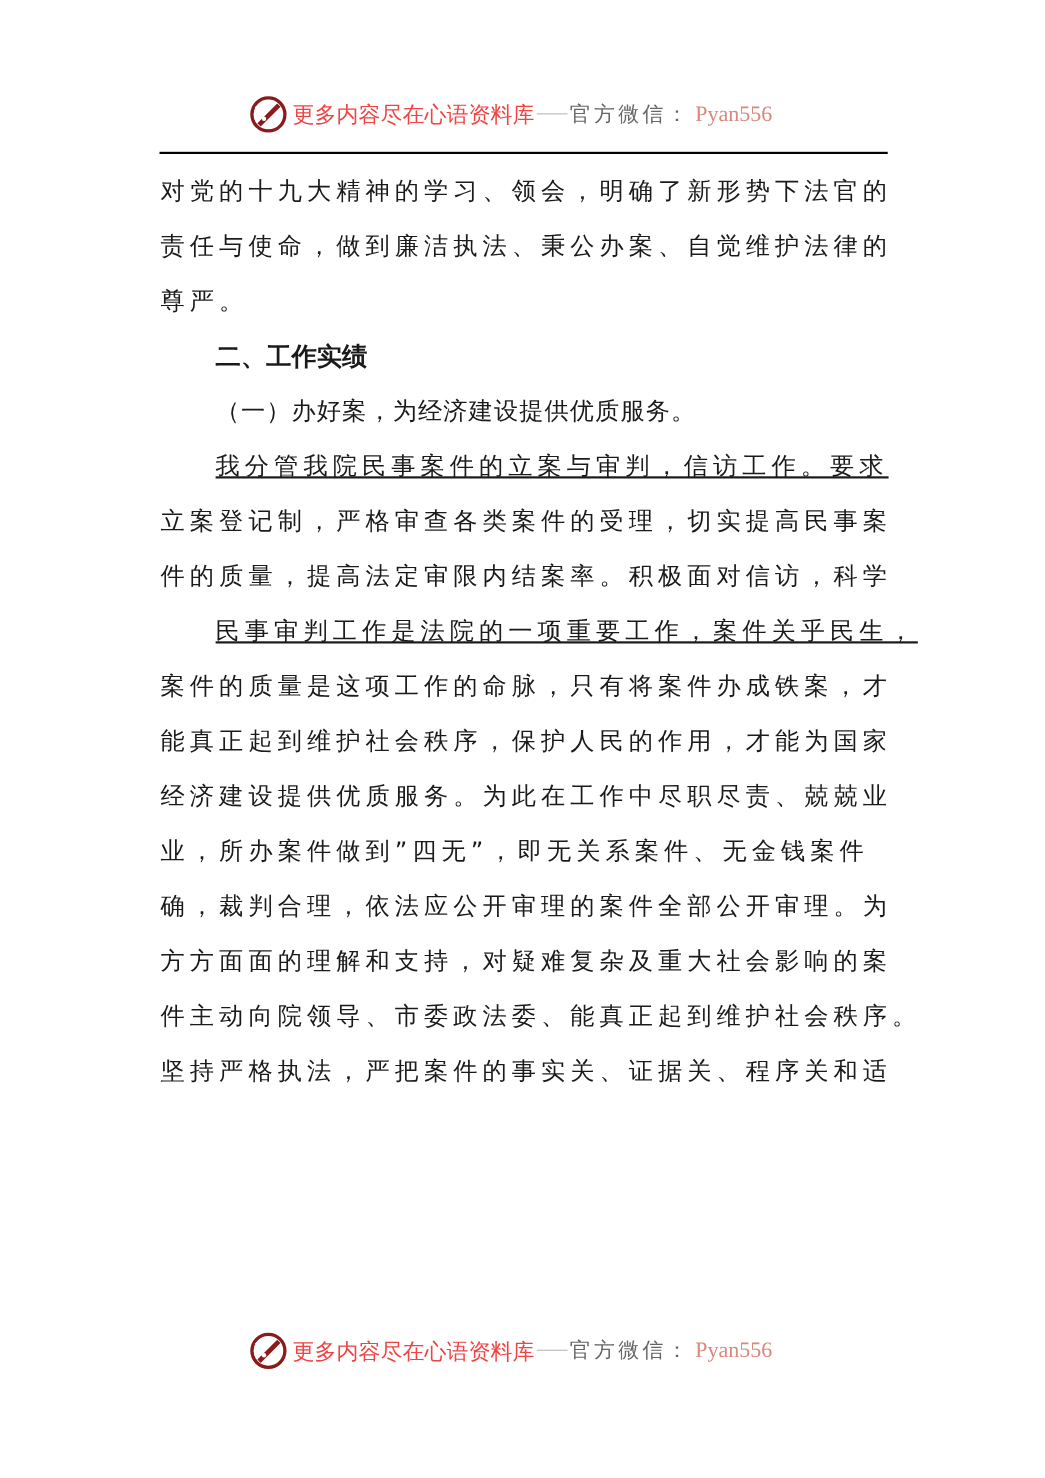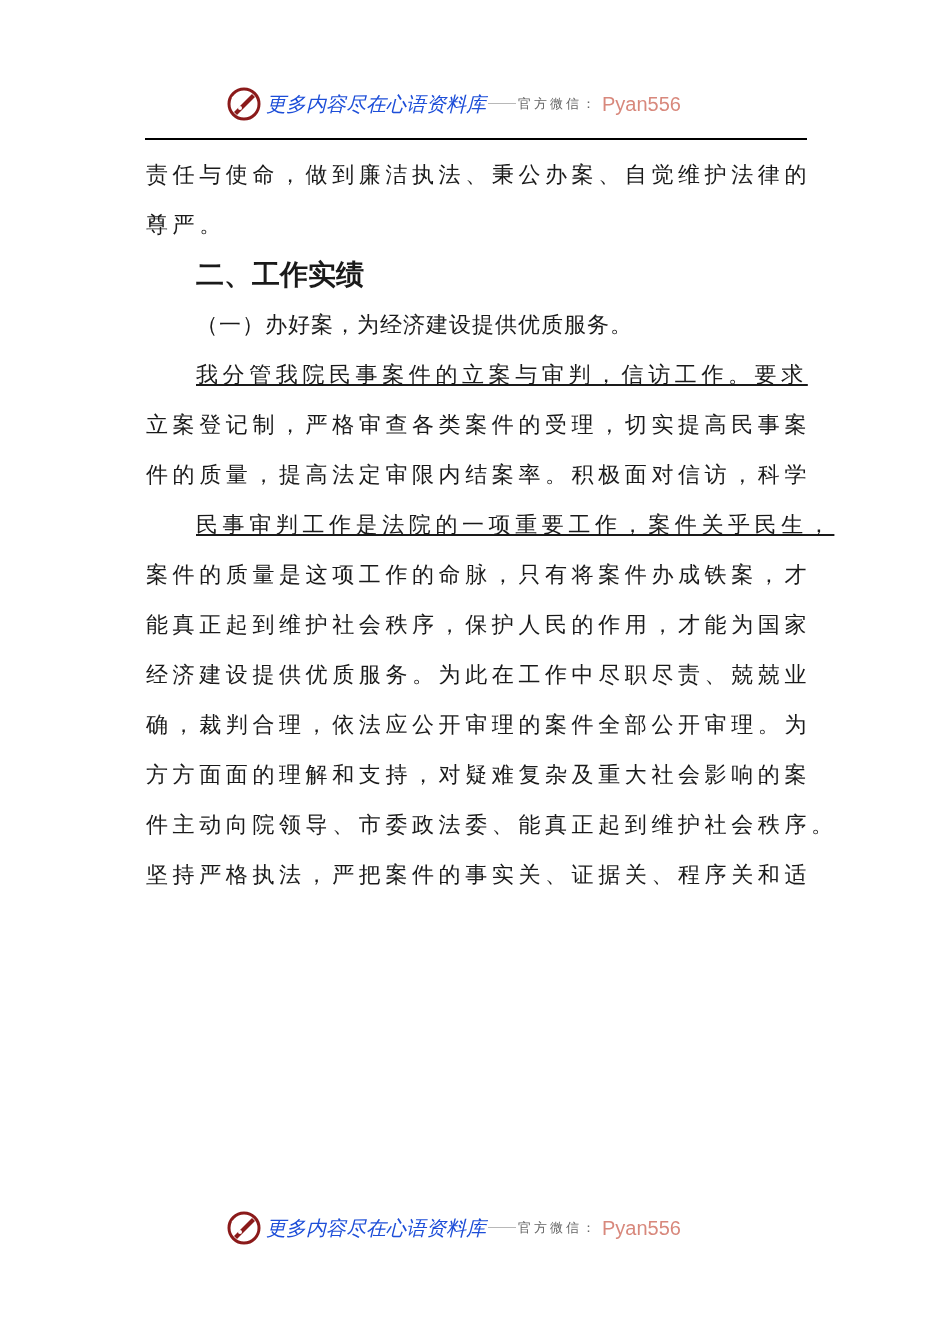--- a/index.html
+++ b/index.html
@@ -27,42 +27,41 @@
     .watermark.bottom { top: 1208px; }
     .logo {
       width: 36px;
       height: 36px;
       margin-right: 4px;
       display: inline-block;
     }
     .wm-main {
       font-family: "DejaVu Serif", serif;
       font-size: 20px;
-      color: #1d4ed8;
+      color: #ef4444;
       letter-spacing: 0px;
-      font-style: italic;
     }
     .wm-dash {
       display: inline-block;
       width: 28px;
       height: 1px;
       background: #b8b8b8;
       margin: 0 2px;
       vertical-align: middle;
       position: relative;
       top: -1px;
     }
     .wm-official {
       font-family: "DejaVu Serif", serif;
-      font-size: 13px;
+      font-size: 19px;
       color: #666666;
       letter-spacing: 3px;
     }
     .wm-id {
-      font-family: Liberation Sans, sans-serif;
+      font-family: Liberation Serif, serif;
       font-size: 20px;
       color: #d8887c;
       margin-left: 4px;
     }
     .rule {
       position: absolute;
       left: 145px;
       top: 138px;
       width: 662px;
       height: 2px;
@@ -81,21 +80,21 @@
       height: 50px;
       white-space: nowrap;
       letter-spacing: 4.6px;
       color: #1a1a1a;
     }
     .line.indent { padding-left: 50px; text-decoration: underline; }
     .line.heading {
       font-weight: bold;
       letter-spacing: 0px;
       padding-left: 50px;
-      font-size: 28px;
+      font-size: 23px;
     }
     .line.subheading {
       padding-left: 50px;
       letter-spacing: 1px;
     }
   </style>
 </head>
 <body>
 
 <div class="watermark top">
@@ -107,34 +106,36 @@
   </svg>
   <span class="wm-main">更多内容尽在心语资料库</span>
   <span class="wm-dash"></span>
   <span class="wm-official">官方微信：</span>
   <span class="wm-id">Pyan556</span>
 </div>
 
 <div class="rule"></div>
 
 <div class="content">
+  <div class="line">对党的十九大精神的学习、领会，明确了新形势下法官的</div>
   <div class="line">责任与使命，做到廉洁执法、秉公办案、自觉维护法律的</div>
   <div class="line">尊严。</div>
 
   <div class="line heading">二、工作实绩</div>
   <div class="line subheading">（一）办好案，为经济建设提供优质服务。</div>
 
   <div class="line indent">我分管我院民事案件的立案与审判，信访工作。要求</div>
   <div class="line">立案登记制，严格审查各类案件的受理，切实提高民事案</div>
   <div class="line">件的质量，提高法定审限内结案率。积极面对信访，科学</div>
 
   <div class="line indent">民事审判工作是法院的一项重要工作，案件关乎民生，</div>
   <div class="line">案件的质量是这项工作的命脉，只有将案件办成铁案，才</div>
   <div class="line">能真正起到维护社会秩序，保护人民的作用，才能为国家</div>
   <div class="line">经济建设提供优质服务。为此在工作中尽职尽责、兢兢业</div>
+  <div class="line">业，所办案件做到”四无”，即无关系案件、无金钱案件</div>
   <div class="line">确，裁判合理，依法应公开审理的案件全部公开审理。为</div>
   <div class="line">方方面面的理解和支持，对疑难复杂及重大社会影响的案</div>
   <div class="line">件主动向院领导、市委政法委、能真正起到维护社会秩序。</div>
   <div class="line">坚持严格执法，严把案件的事实关、证据关、程序关和适</div>
 </div>
 
 <div class="watermark bottom">
   <svg class="logo" viewBox="0 0 36 36">
     <circle cx="18" cy="18" r="15" fill="none" stroke="#8b1a1a" stroke-width="3"></circle>
     <path d="M8 26 L26 8 L29 11 L11 29 Z" fill="#8b1a1a"></path>

